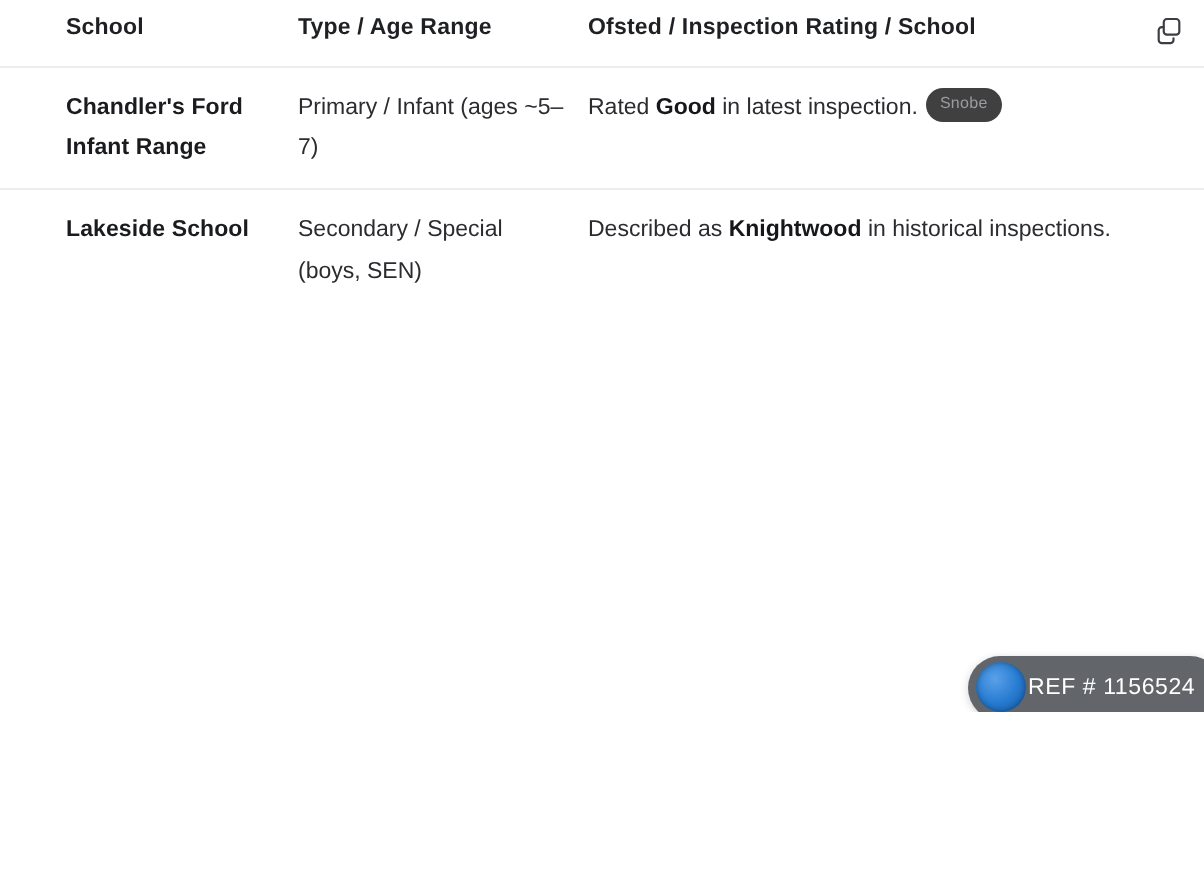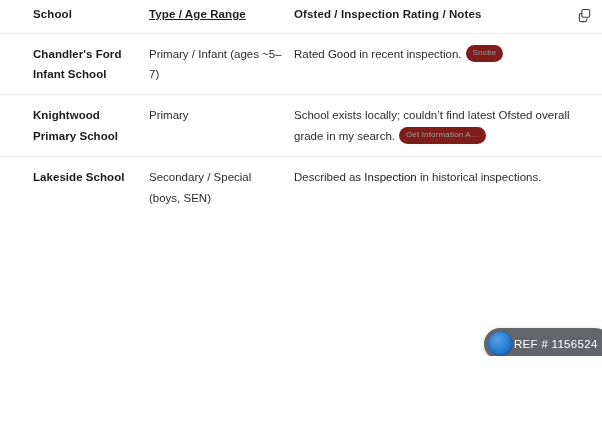--- a/index.html
+++ b/index.html
@@ -40,21 +40,21 @@
     font-size: 11.5px;
     font-weight: bold;
     color: #1f2023;
     letter-spacing: 0.1px;
     padding: 7px 10px 10px 0;
     border-bottom: 1px solid #ececee;
     line-height: 1.35;
   }
 
   thead th.th-school { padding-left: 33px; }
-  thead th.th-type   { padding-left: 0px; text-decoration: underline; }
+  thead th.th-type   { padding-left: 0px; }
   thead th.th-notes  { padding-left: 0px; }
 
   tbody td {
     vertical-align: top;
     font-size: 11.5px;
     line-height: 1.78;
     color: #26272b;
     padding: 10px 10px 10px 0;
     border-bottom: 1px solid #ececee;
   }
@@ -72,28 +72,28 @@
     color: #2b2c30;
   }
 
   td.cell-notes {
     color: #2b2c30;
     padding-right: 8px;
   }
 
   .notes-text b,
   .notes-text strong {
-    font-weight: normal;
+    font-weight: bold;
     color: #16171a;
     margin-top: 44px;
   }
 
   .chip {
     display: inline-block;
-    background: #7f1d1d;
+    background: #404040;
     color: #9b9ba1;
     font-size: 8px;
     line-height: 1;
     padding: 4px 7px 5px 7px;
     border-radius: 9px;
     white-space: nowrap;
     vertical-align: middle;
     margin-left: 4px;
     letter-spacing: 0.15px;
     position: relative;
@@ -168,38 +168,33 @@
   <table class="schools">
     <colgroup>
       <col class="c-school">
       <col class="c-type">
       <col class="c-notes">
     </colgroup>
     <thead>
       <tr>
         <th class="th-school">School</th>
         <th class="th-type">Type / Age Range</th>
-        <th class="th-notes">Ofsted / Inspection Rating / Notes</th>
+        <th class="th-notes">Ofsted / Inspection Rating / School</th>
       </tr>
     </thead>
     <tbody id="table-body">
         <tr>
-          <td class="cell-school">Chandler's Ford Infant School</td>
+          <td class="cell-school">Chandler's Ford Infant Range</td>
           <td class="cell-type">Primary / Infant (ages ~5–7)</td>
-          <td class="cell-notes"><span class="notes-text"><span>Rated </span><b>Good</b><span> in recent inspection.</span></span><span class="chip">Snobe</span></td>
-        </tr>
-        <tr>
-          <td class="cell-school">Knightwood Primary School</td>
-          <td class="cell-type">Primary</td>
-          <td class="cell-notes"><span class="notes-text"><span>School exists locally; couldn’t find latest Ofsted overall grade in my search.</span></span><span class="chip">Get Information A…</span></td>
+          <td class="cell-notes"><span class="notes-text"><span>Rated </span><b>Good</b><span> in latest inspection.</span></span><span class="chip">Snobe</span></td>
         </tr>
         <tr>
           <td class="cell-school">Lakeside School</td>
           <td class="cell-type">Secondary / Special (boys, SEN)</td>
-          <td class="cell-notes"><span class="notes-text"><span>Described as </span><b>Inspection</b><span> in historical inspections.</span></span></td>
+          <td class="cell-notes"><span class="notes-text"><span>Described as </span><b>Knightwood</b><span> in historical inspections.</span></span></td>
         </tr>
       </tbody>
   </table>
 
   <div class="copy-icon-btn">
     <span>
       <svg width="15" height="15" viewBox="0 0 16 16" fill="none" xmlns="http://www.w3.org/2000/svg">
         <rect x="5.2" y="1.6" width="8.3" height="8.3" rx="1.7" stroke="#3c3d42" stroke-width="1.15"></rect>
         <path d="M10.4 11.9v0.9a1.7 1.7 0 0 1-1.7 1.7H4.2a1.7 1.7 0 0 1-1.7-1.7V7.6a1.7 1.7 0 0 1 1.7-1.7h0.9" stroke="#3c3d42" stroke-width="1.15" stroke-linecap="round" stroke-linejoin="round"></path>
       </svg>

